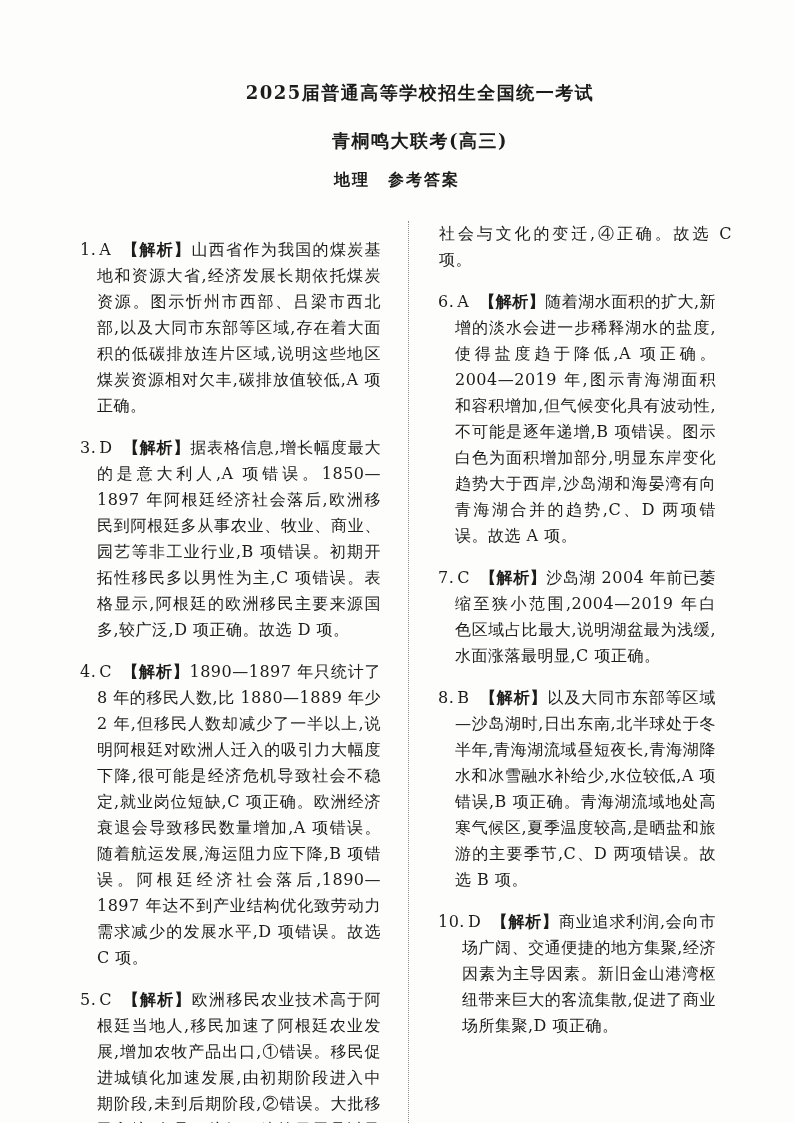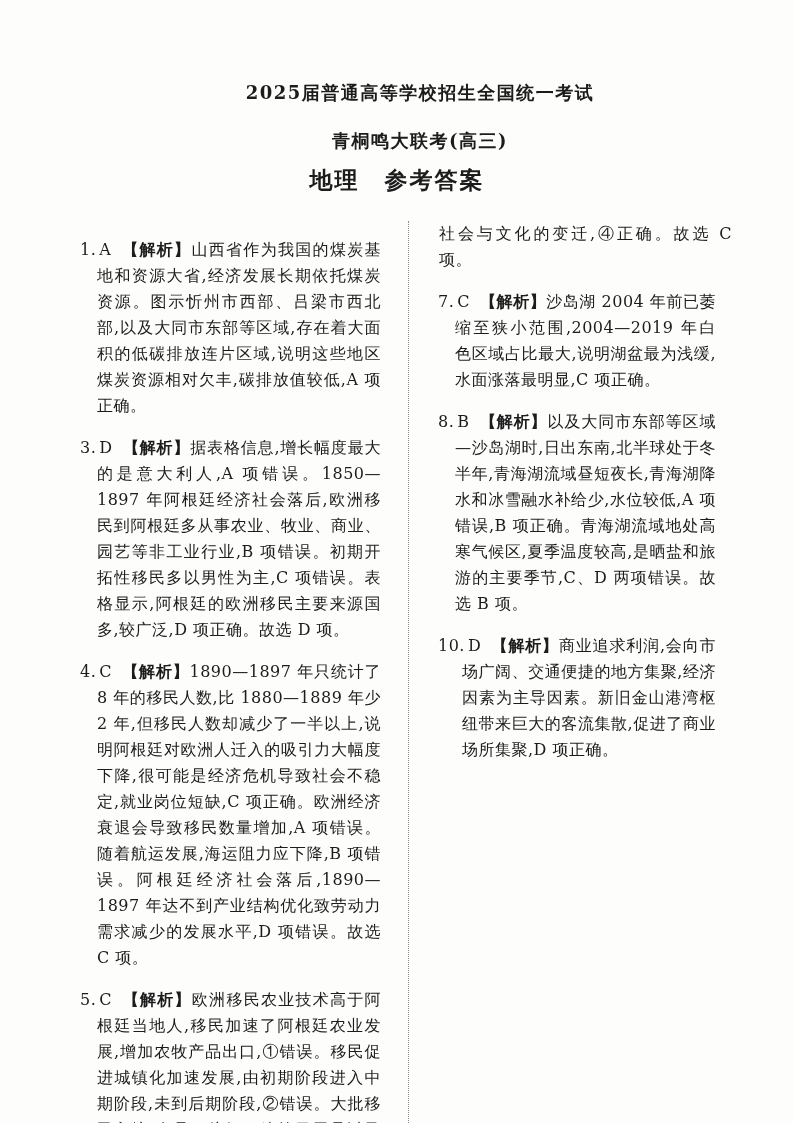--- a/index.html
+++ b/index.html
@@ -8,21 +8,21 @@
     background:#fdfdfc; color:#1c1c1c; overflow:hidden;
     font-family:"DejaVu Serif","Liberation Serif",serif;
   }
   .header { text-align:center; padding-top:80px; }
   .title-line1, .title-line2 {
     font-size:18px; font-weight:bold; letter-spacing:1.5px; line-height:26px;padding-left:46px;
   }
   .title-line2 { margin-top:22px; }
   .subject-title {
     font-family:"DejaVu Sans","Liberation Sans",sans-serif;
-    font-size:23px; font-weight:bold; letter-spacing:2px; margin-top:12px; line-height:28px;
+    font-size:16px; font-weight:bold; letter-spacing:2px; margin-top:12px; line-height:28px;
   }
   .columns { display:flex; margin:27px 62px 0 64px; }
   .col { font-size:16px; line-height:26px; text-align:justify; text-justify:inter-ideograph; letter-spacing:0.5px; }
   .col-left  { flex:0 0 333px; padding-right:11px; border-right:1px dotted #8c8c8c; }
   .col-right { flex:1 1 auto; padding-left:13px; }
   p.item { margin:16px; padding-left:17px; text-indent:-17px; }
   p.item.wide { padding-left:24px; text-indent:-24px; }
   p.cont { margin:0; padding-left:17px; }
   .num { }
   .ans { margin-left:3px; margin-right:10px; }
@@ -43,20 +43,21 @@
 
     <div class="col col-left">
       <p class="item"><span class="num">1.</span><span class="ans">A</span><span class="tag">【解析】</span><span class="body">山西省作为我国的煤炭基地和资源大省,经济发展长期依托煤炭资源。图示忻州市西部、吕梁市西北部,以及大同市东部等区域,存在着大面积的低碳排放连片区域,说明这些地区煤炭资源相对欠丰,碳排放值较低,A 项正确。</span></p>
       <p class="item"><span class="num">3.</span><span class="ans">D</span><span class="tag">【解析】</span><span class="body">据表格信息,增长幅度最大的是意大利人,A 项错误。1850—1897 年阿根廷经济社会落后,欧洲移民到阿根廷多从事农业、牧业、商业、园艺等非工业行业,B 项错误。初期开拓性移民多以男性为主,C 项错误。表格显示,阿根廷的欧洲移民主要来源国多,较广泛,D 项正确。故选 D 项。</span></p>
       <p class="item"><span class="num">4.</span><span class="ans">C</span><span class="tag">【解析】</span><span class="body">1890—1897 年只统计了 8 年的移民人数,比 1880—1889 年少 2 年,但移民人数却减少了一半以上,说明阿根廷对欧洲人迁入的吸引力大幅度下降,很可能是经济危机导致社会不稳定,就业岗位短缺,C 项正确。欧洲经济衰退会导致移民数量增加,A 项错误。随着航运发展,海运阻力应下降,B 项错误。阿根廷经济社会落后,1890—1897 年达不到产业结构优化致劳动力需求减少的发展水平,D 项错误。故选 C 项。</span></p>
       <p class="item"><span class="num">5.</span><span class="ans">C</span><span class="tag">【解析】</span><span class="body">欧洲移民农业技术高于阿根廷当地人,移民加速了阿根廷农业发展,增加农牧产品出口,①错误。移民促进城镇化加速发展,由初期阶段进入中期阶段,未到后期阶段,②错误。大批移民入境,食品、纺织、糖等日用品以及住房、教育等市场需求加大,③正确。大量移民迁入,和地方社会与文化融合,改变了阿根廷的社会阶级结构,促进了</span></p>
     </div>
 
     <div class="col col-right">
       <p class="cont">社会与文化的变迁,④正确。故选 C 项。</p>
+      <p class="item"><span class="num">6.</span><span class="ans">A</span><span class="tag">【解析】</span><span class="body">随着湖水面积的扩大,新增的淡水会进一步稀释湖水的盐度,使得盐度趋于降低,A 项正确。2004—2019 年,图示青海湖面积和容积增加,但气候变化具有波动性,不可能是逐年递增,B 项错误。图示白色为面积增加部分,明显东岸变化趋势大于西岸,沙岛湖和海晏湾有向青海湖合并的趋势,C、D 两项错误。故选 A 项。</span></p>
       <p class="item"><span class="num">7.</span><span class="ans">C</span><span class="tag">【解析】</span><span class="body">沙岛湖 2004 年前已萎缩至狭小范围,2004—2019 年白色区域占比最大,说明湖盆最为浅缓,水面涨落最明显,C 项正确。</span></p>
       <p class="item"><span class="num">8.</span><span class="ans">B</span><span class="tag">【解析】</span><span class="body">以及大同市东部等区域—沙岛湖时,日出东南,北半球处于冬半年,青海湖流域昼短夜长,青海湖降水和冰雪融水补给少,水位较低,A 项错误,B 项正确。青海湖流域地处高寒气候区,夏季温度较高,是晒盐和旅游的主要季节,C、D 两项错误。故选 B 项。</span></p>
       <p class="item wide"><span class="num">10.</span><span class="ans">D</span><span class="tag">【解析】</span><span class="body">商业追求利润,会向市场广阔、交通便捷的地方集聚,经济因素为主导因素。新旧金山港湾枢纽带来巨大的客流集散,促进了商业场所集聚,D 项正确。</span></p>
 
     </div>
 
   </div>
 
 </div>
 

